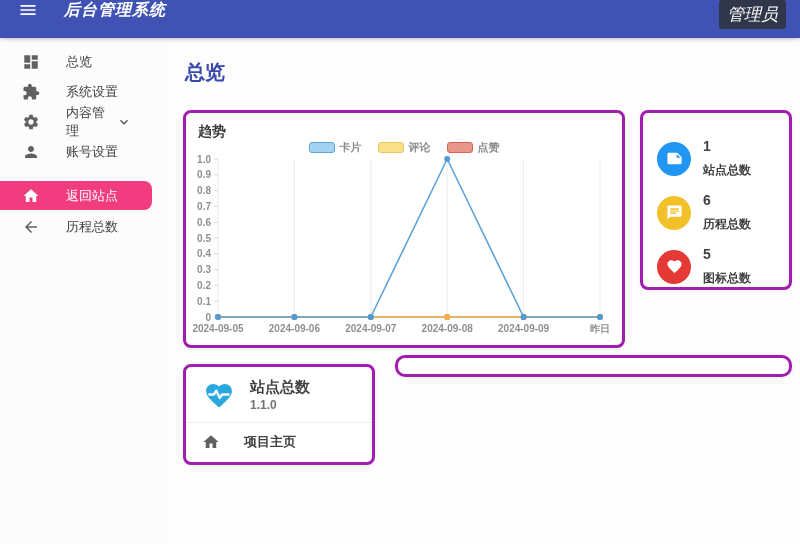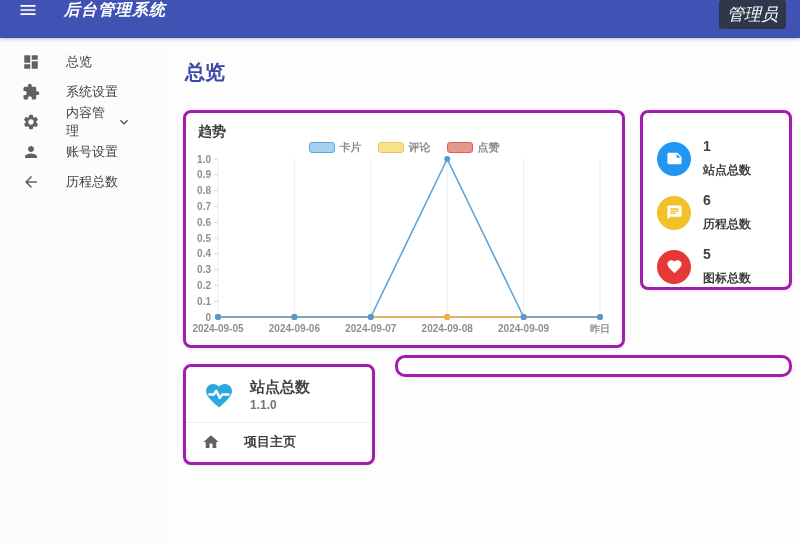--- a/index.html
+++ b/index.html
@@ -111,20 +111,28 @@
           </svg>
         </span>
       </div>
       <div class="nav-item">
         <span class="icon">
           <svg viewBox="0 0 24 24" fill="currentColor">
             <path d="M12 12c2.21 0 4-1.79 4-4s-1.79-4-4-4-4 1.79-4 4 1.79 4 4 4zm0 2c-2.67 0-8 1.34-8 4v2h16v-2c0-2.66-5.33-4-8-4z"></path>
           </svg>
         </span>
         <span>账号设置</span>
+      </div>
+      <div class="nav-item primary">
+        <span class="icon">
+          <svg viewBox="0 0 24 24" fill="currentColor">
+            <path d="M10 20v-6h4v6h5v-8h3L12 3 2 12h3v8z"></path>
+          </svg>
+        </span>
+        <span>返回站点</span>
       </div>
       <div class="nav-item">
         <span class="icon">
           <svg viewBox="0 0 24 24" fill="currentColor">
             <path d="M20 11H7.83l5.59-5.59L12 4l-8 8 8 8 1.41-1.41L7.83 13H20v-2z"></path>
           </svg>
         </span>
         <span>历程总数</span>
       </div>
     </div>

